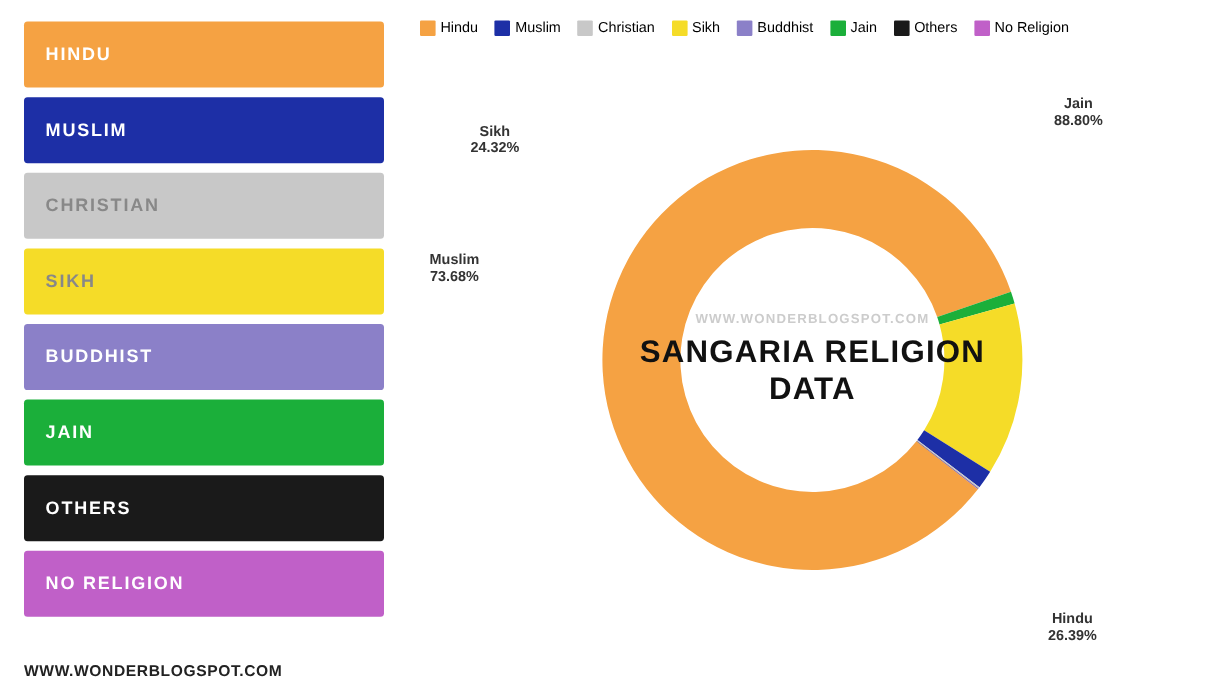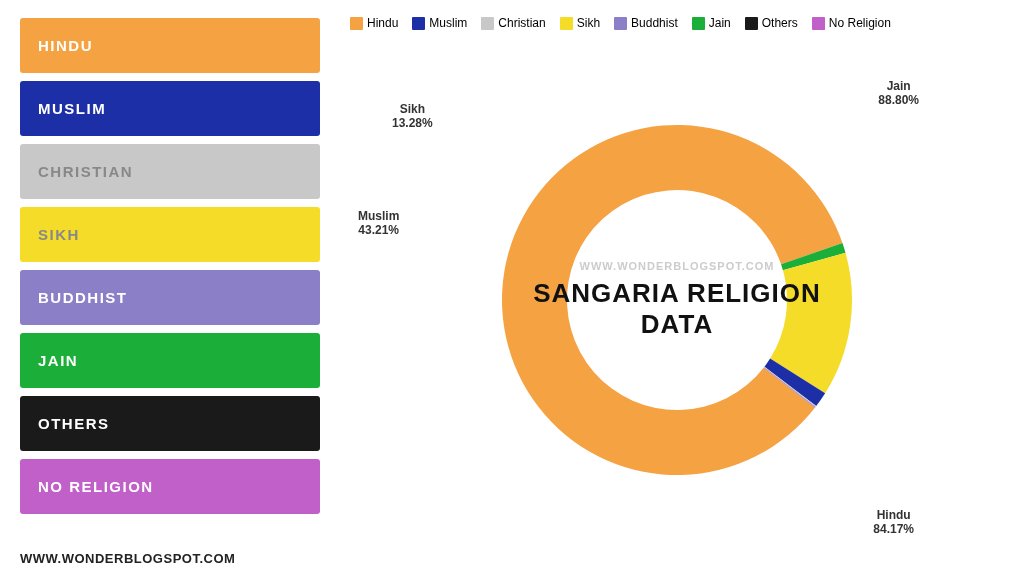--- a/index.html
+++ b/index.html
@@ -233,28 +233,28 @@
 
     <div class="chart-center-text">
       <div class="watermark">WWW.WONDERBLOGSPOT.COM</div>
       <div class="chart-title">
         <span style="white-space:pre-line;">SANGARIA RELIGION DATA</span>
       </div>
     </div>
 
     <div class="label-sikh">
       <div>Sikh</div>
-      <div>13.28%</div>
+      <div>24.32%</div>
     </div>
     <div class="label-jain">
       <div>Jain</div>
       <div>88.80%</div>
     </div>
     <div class="label-muslim">
       <div>Muslim</div>
-      <div>43.21%</div>
+      <div>73.68%</div>
     </div>
     <div class="label-hindu">
       <div>Hindu</div>
-      <div>84.17%</div>
+      <div>26.39%</div>
     </div>
   </div>
 </div>
 
 </body></html>

